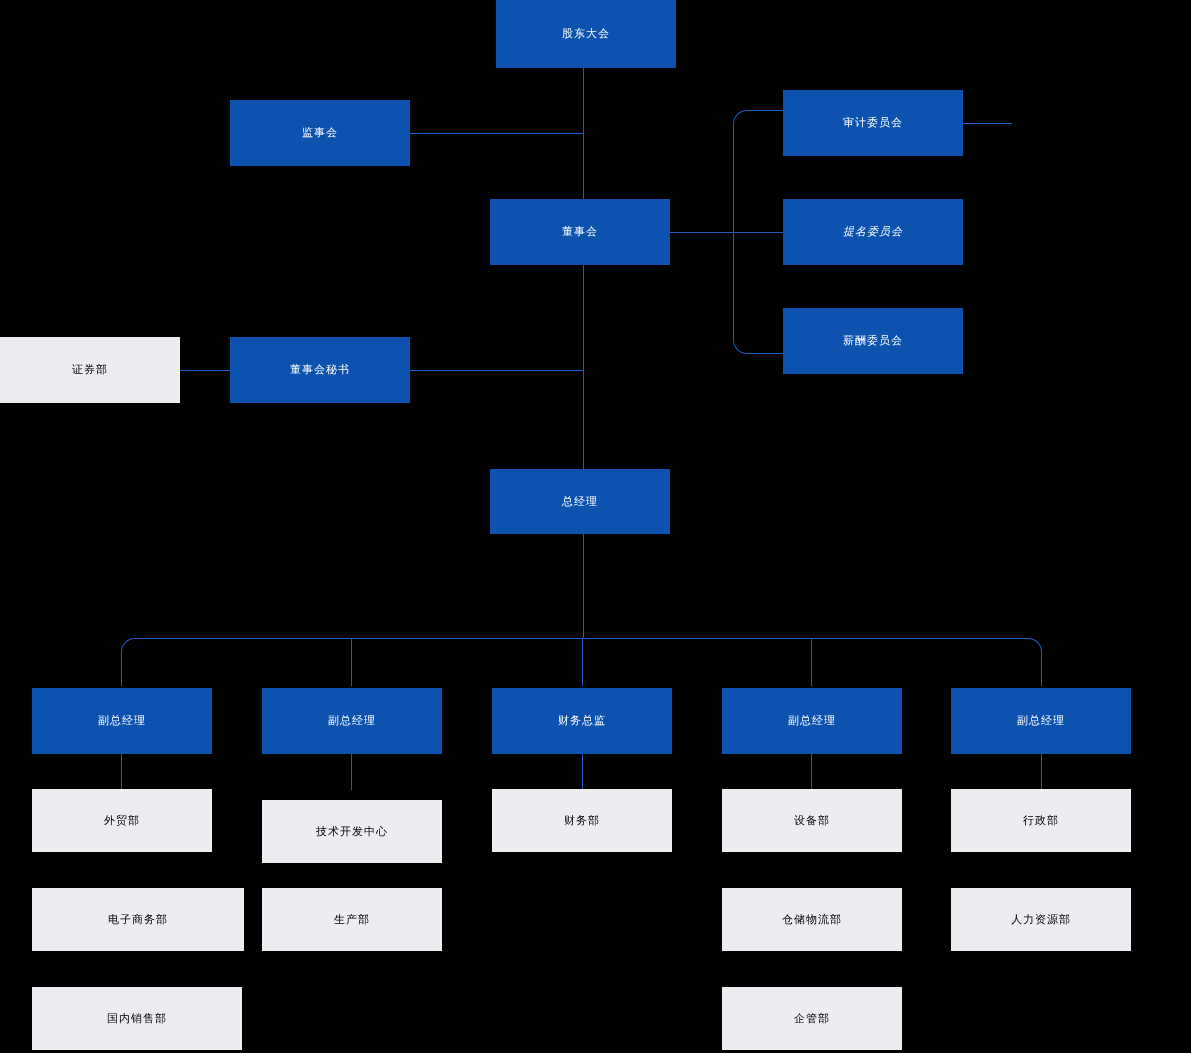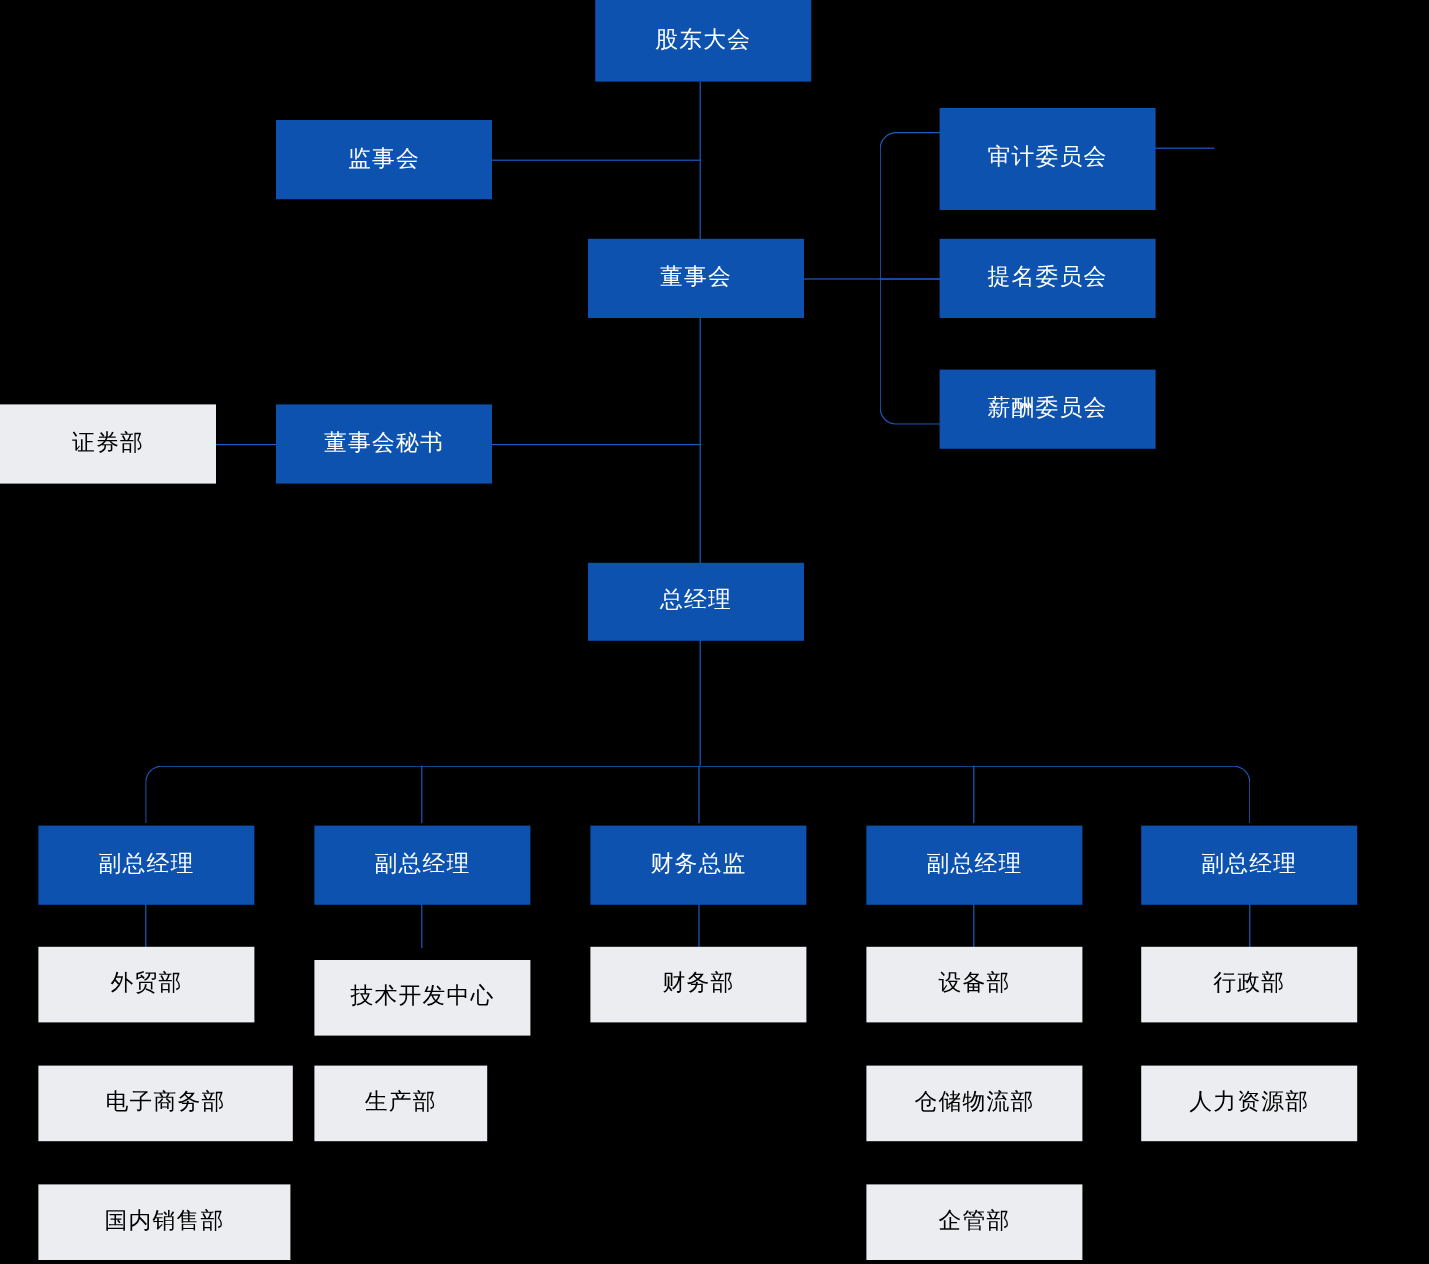--- a/index.html
+++ b/index.html
@@ -14,21 +14,21 @@
     background: #000000;
     overflow: hidden;
     font-family: "Liberation Sans", "DejaVu Sans", sans-serif;
   }
   .node {
     position: absolute;
     box-sizing: border-box;
     display: flex;
     align-items: center;
     justify-content: center;
-    font-size: 19px;
+    font-size: 11px;
     letter-spacing: 1px;
     line-height: 1.2;
     text-align: center;
     z-index: 3;
   }
   .node.blue {
     background: #0d52ae;
     color: #ffffff;
   }
   .node.gray {
@@ -102,24 +102,24 @@
   <div class="vline" style="left:582px; top:753px; height:37px;"></div>
   <div class="vline" style="left:811px; top:753px; height:37px;"></div>
   <div class="vline" style="left:1041px; top:753px; height:37px;"></div>
 
   <div class="node blue" style="left:496px; top:0px; width:180px; height:68px;">股东大会</div>
 
   <div class="node blue" style="left:230px; top:100px; width:180px; height:66px;">监事会</div>
 
   <div class="node blue" style="left:490px; top:199px; width:180px; height:66px;">董事会</div>
 
-  <div class="node blue" style="left:783px; top:90px; width:180px; height:85px;">审计委员会</div>
+  <div class="node blue" style="left:783px; top:90px; width:180px; height:66px;">审计委员会</div>
 
 
-  <div class="node blue" style="left:783px; top:199px; width:180px; height:66px;">提名委员会</div>
+  <div class="node blue" style="left:783px; top:199px; width:180px; height:66px;font-style:italic;">提名委员会</div>
 
   <div class="node blue" style="left:783px; top:308px; width:180px; height:66px;">薪酬委员会</div>
 
   <div class="node gray" style="left:0px; top:337px; width:180px; height:66px;">证券部</div>
 
   <div class="node blue" style="left:230px; top:337px; width:180px; height:66px;">董事会秘书</div>
 
   <div class="node blue" style="left:490px; top:469px; width:180px; height:65px;">总经理</div>
 
   <div class="node blue" style="left:32px; top:688px; width:180px; height:66px;">副总经理</div>
@@ -128,20 +128,20 @@
   <div class="node blue" style="left:722px; top:688px; width:180px; height:66px;">副总经理</div>
   <div class="node blue" style="left:951px; top:688px; width:180px; height:66px;">副总经理</div>
 
   <div class="node gray" style="left:32px; top:789px; width:180px; height:63px;">外贸部</div>
   <div class="node gray" style="left:262px; top:789px; width:180px; height:63px;margin-top:11px;">技术开发中心</div>
   <div class="node gray" style="left:492px; top:789px; width:180px; height:63px;">财务部</div>
   <div class="node gray" style="left:722px; top:789px; width:180px; height:63px;">设备部</div>
   <div class="node gray" style="left:951px; top:789px; width:180px; height:63px;">行政部</div>
 
   <div class="node gray" style="left:32px; top:888px; width:212px; height:63px;">电子商务部</div>
-  <div class="node gray" style="left:262px; top:888px; width:144px; height:63px;">生产部</div>
+  <div class="node gray" style="left:262px; top:888px; width:180px; height:63px;">生产部</div>
   <div class="node gray" style="left:722px; top:888px; width:180px; height:63px;">仓储物流部</div>
   <div class="node gray" style="left:951px; top:888px; width:180px; height:63px;">人力资源部</div>
 
   <div class="node gray" style="left:32px; top:987px; width:210px; height:63px;">国内销售部</div>
   <div class="node gray" style="left:722px; top:987px; width:180px; height:63px;">企管部</div>
 
 </div>
 
 </body></html>

